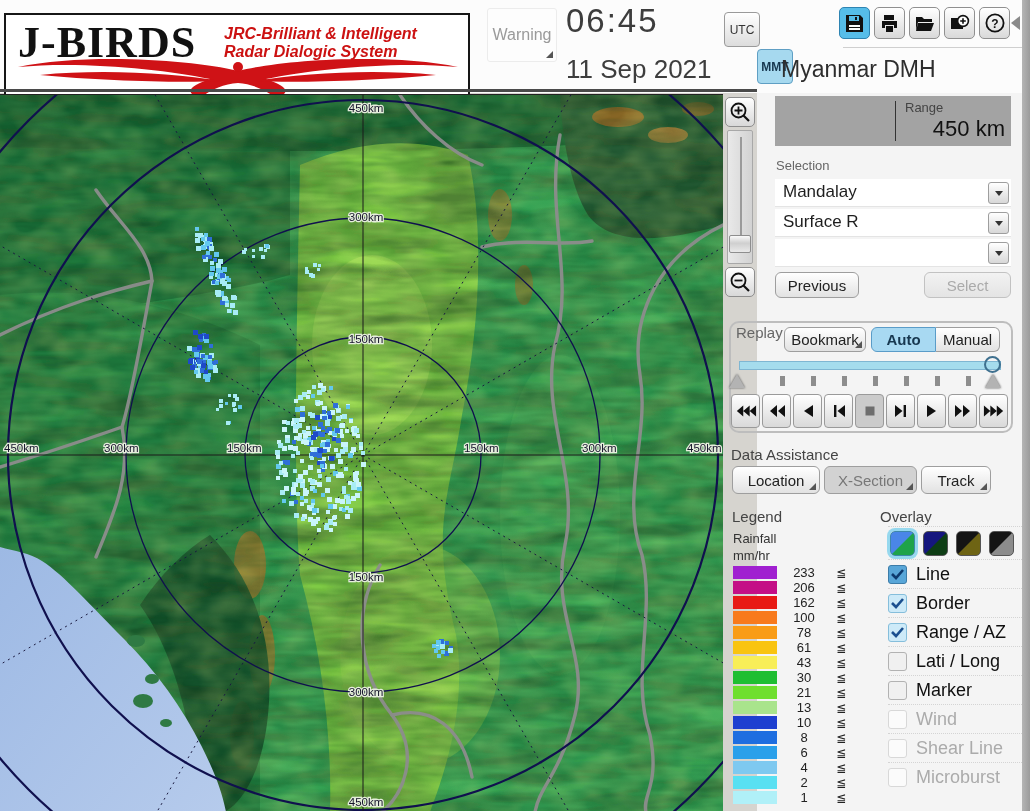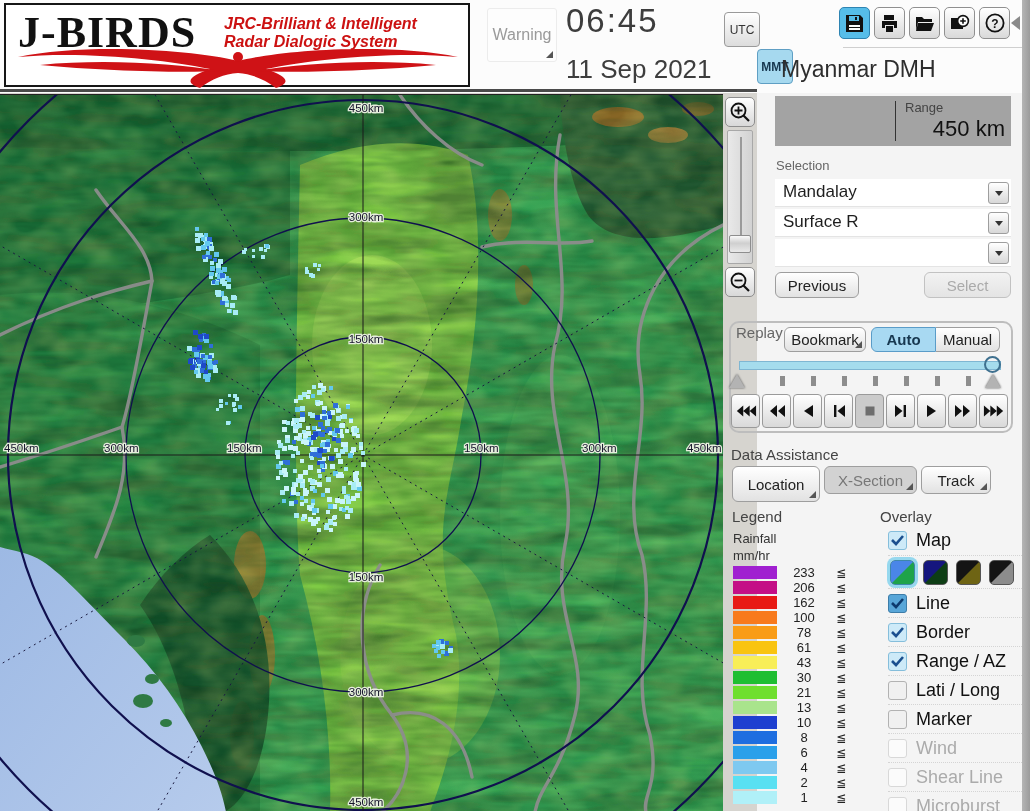--- a/index.html
+++ b/index.html
@@ -2,21 +2,21 @@
 <html><head>
 <meta charset="utf-8">
 <style>
   * { margin:0; padding:0; box-sizing:border-box; }
   html,body { width:1030px; height:811px; overflow:hidden; }
   body { position:relative; background:#d6d4cf; font-family:"Liberation Sans", sans-serif; }
 
   
   #header { position:absolute; left:0; top:0; width:1030px; height:93px; background:#fcfcfc; }
   #header-underline { position:absolute; left:0; top:89px; width:757px; height:3px; background:#4a4a4a; }
-  #logo-box { position:absolute; left:4px; top:3px; width:466px; height:84px; background:#ffffff; border:2px solid #161616; }
+  #logo-box { position:absolute; left:4px; top:13px; width:466px; height:84px; background:#ffffff; border:2px solid #161616; }
   #logo-title { position:absolute; left:12px; top:2px; font-family:"Liberation Serif", serif; font-weight:bold; font-size:44px; color:#111; letter-spacing:1px; }
   #logo-sub { position:absolute; left:218px; top:10px; color:#cc1111; font-weight:bold; font-style:italic; font-size:16px; line-height:18px; white-space:nowrap; }
   #eagle { position:absolute; left:6px; top:40px; }
 
   .fold::after { content:""; position:absolute; right:3px; bottom:3px; width:0; height:0;
     border-left:7px solid transparent; border-bottom:7px solid #555; }
 
   #warning-btn { position:absolute; left:487px; top:8px; width:70px; height:54px; background:#fdfdfd;
     border:1px solid #ececec; border-radius:3px; color:#9a9a9a; font-size:16px; display:flex; align-items:center; justify-content:center; }
 
@@ -85,21 +85,21 @@
   .marker-tri { position:absolute; top:374px; width:0; height:0; border-left:8px solid transparent; border-right:8px solid transparent; border-bottom:14px solid #b3b3b3; filter:drop-shadow(0 0 1px #555); }
   #tick-row { position:absolute; left:780px; top:376px; width:200px; height:11px; }
   .tick { position:absolute; top:0; width:5px; height:10px; background:#8d8d8d; }
 
   #playback-row { position:absolute; left:731px; top:394px; display:flex; gap:2px; }
   .pb-btn { width:29px; height:34px; border:1px solid #9a9a9a; border-radius:4px;
     background:linear-gradient(#ffffff,#d9d9d9); display:flex; align-items:center; justify-content:center; }
   .pb-btn.pressed { background:#cbcbcb; }
 
   #da-label { position:absolute; left:731px; top:446px; font-size:15px; color:#444; }
-  #location-btn { left:732px; top:466px; width:88px; height:36px; }
+  #location-btn { left:732px; top:466px; width:88px; height:28px; }
   #xsection-btn { left:824px; top:466px; width:93px; height:28px; }
   #track-btn    { left:921px; top:466px; width:70px; height:28px; }
 
   #legend-label { position:absolute; left:732px; top:508px; font-size:15px; color:#444; }
   #overlay-label { position:absolute; left:880px; top:508px; font-size:15px; color:#444; }
   #legend-title { position:absolute; left:733px; top:530px; font-size:13px; color:#333; line-height:17px; }
   #legend-list { position:absolute; left:733px; top:565px; width:112px; }
   .lg-row { display:flex; align-items:center; height:15px; }
   .lg-swatch { width:44px; height:13px; }
   .lg-val { flex:1; text-align:center; font-size:13px; color:#222; padding-right:2px; }
@@ -954,26 +954,20 @@
       <div class="lg-val">2</div>
       <div class="lg-suffix">&nbsp;≦</div>
     </div>
     <div class="lg-row">
       <div class="lg-swatch" style="background: rgb(176, 240, 248);"></div>
       <div class="lg-val">1</div>
       <div class="lg-suffix">&nbsp;≦</div>
     </div>
   </div>
 <div id="overlay-list">
-    <div class="ov-row">
-      <div class="ov-cb checked"><svg width="17" height="17" viewBox="0 0 17 17">
-          <path d="M3,8 L7,12 L14,4" fill="none" stroke="#1b4f8f" stroke-width="2.6"></path>
-        </svg></div>
-      <div class="ov-lbl">Map</div>
-    </div>
     <div id="map-style-row">
       <div class="ms-swatch selected" style="background: linear-gradient(135deg, rgb(74, 134, 232) 49%, rgb(31, 163, 74) 51%);"></div>
       <div class="ms-swatch" style="background: linear-gradient(135deg, rgb(21, 22, 126) 49%, rgb(13, 61, 20) 51%);"></div>
       <div class="ms-swatch" style="background: linear-gradient(135deg, rgb(20, 20, 20) 49%, rgb(110, 100, 20) 51%);"></div>
       <div class="ms-swatch" style="background: linear-gradient(135deg, rgb(20, 20, 20) 49%, rgb(140, 140, 140) 51%);"></div>
     </div>
     <div class="ov-row">
       <div class="ov-cb checked-dark"><svg width="17" height="17" viewBox="0 0 17 17">
           <path d="M3,8 L7,12 L14,4" fill="none" stroke="#0d3a6e" stroke-width="2.6"></path>
         </svg></div>

